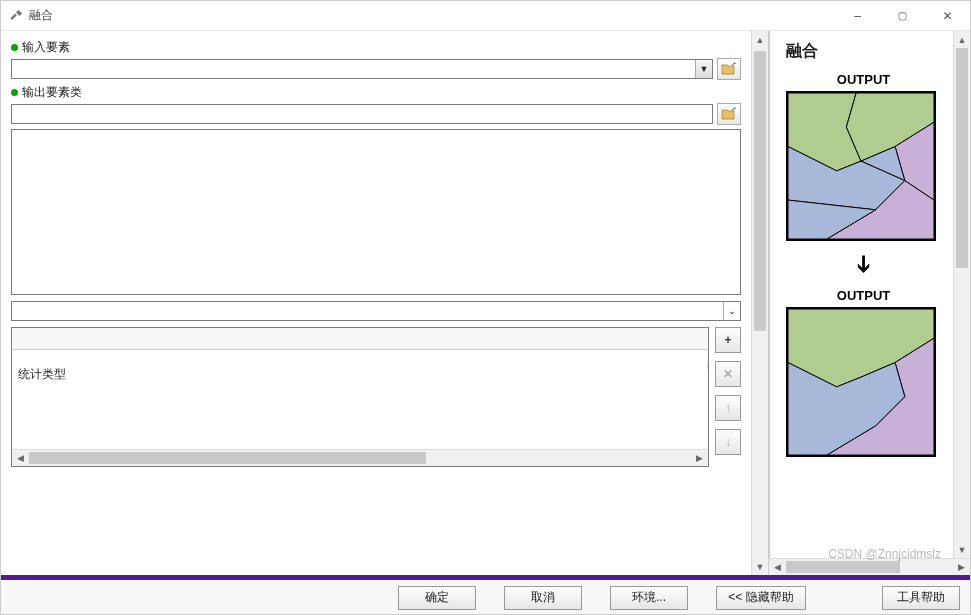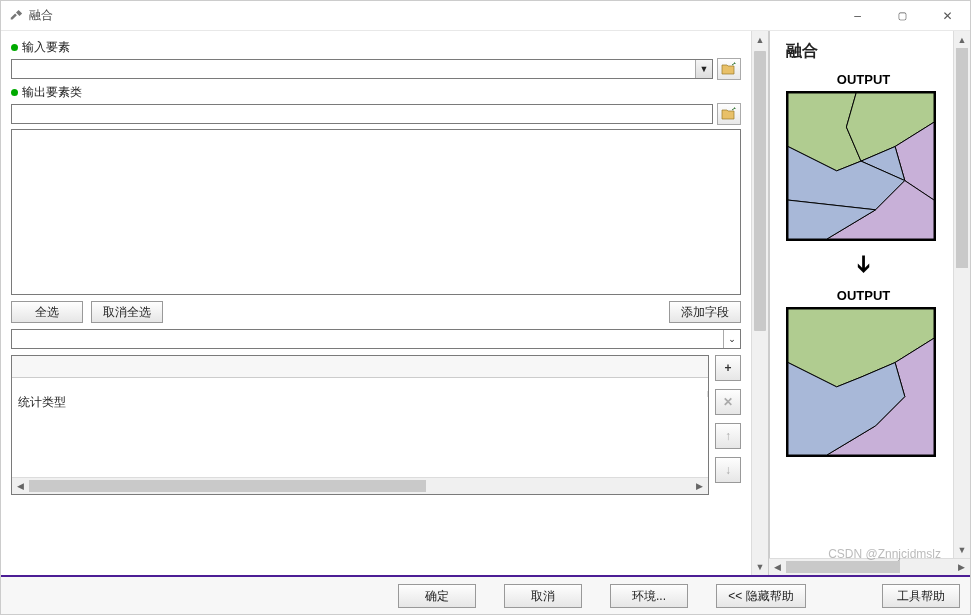--- a/index.html
+++ b/index.html
@@ -57,21 +57,21 @@
 .help-desc { color: #222; margin-bottom: 18px; }
 .diagram-label { font-weight: bold; text-align: center; font-size: 13px; margin: 4px 0; font-family: Arial, sans-serif; }
 .diagram-box { width: 150px; height: 150px; border: 2px solid #000; margin: 0 auto; }
 .arrow-down { text-align: center; font-size: 24px; margin: 6px 0; }
 .help-vscroll { width: 17px; background: #f0f0f0; border-left: 1px solid #dcdcdc; position: relative; }
 .help-vscroll .thumb { position: absolute; left: 2px; right: 2px; top: 17px; height: 220px; background: #c9c9c9; }
 .help-hscroll { height: 17px; background: #f0f0f0; border-top: 1px solid #dcdcdc; display: flex; align-items: center; margin: 0 0 0 0; }
 .help-hscroll .harr { width: 17px; display: flex; align-items: center; justify-content: center; color: #666; font-size: 9px; }
 .help-hscroll .htrack { flex: 1; position: relative; height: 100%; }
 .help-hscroll .hthumb { position: absolute; top: 2px; bottom: 2px; left: 0; width: 68%; background: #c9c9c9; }
-.footer { height: 40px; border-top: 2px solid #4c1d95; display: flex; align-items: center; padding: 0 10px; gap: 28px; background: #f7f7f7; }
+.footer { height: 40px; border-top: 5px solid #4c1d95; display: flex; align-items: center; padding: 0 10px; gap: 28px; background: #f7f7f7; }
 .footer .fspace { flex: 1; }
 .footbtn { min-width: 78px; height: 24px; border: 1px solid #999; background: linear-gradient(#fefefe,#e6e6e6); display: flex; align-items: center; justify-content: center; color: #222; padding: 0 10px; }
 .watermark { position: absolute; right: 30px; bottom: 54px; color: rgba(120,120,120,0.5); font-size: 12px; pointer-events: none; }
 </style>
 </head>
 <body>
 
 <div class="titlebar">
   <svg class="hammer" viewBox="0 0 16 16">
       <path fill="#777" d="M2 10 L7 5 L9 7 L4 12 L2 12 Z M8 4 L11 1 L15 5 L12 8 Z"></path>
@@ -121,32 +121,20 @@
           <div class="folder-btn">
             <svg width="16" height="14">
                 <path fill="#E8C068" stroke="#9a7a2a" stroke-width="0.7" d="M1 3 h5 l1 1 h6 v8 H1 Z"></path>
                 <path fill="none" stroke="#3a7a3a" d="M11 3 l3 -2 M14 1 l-1 0 M14 1 l0 1"></path>
               </svg>
           </div>
         </div>
 
         <div class="listbox"></div>
 
-        <div class="btnrow">
-          <div class="stdbtn">
-              <span>全选</span>
-            </div>
-          <div class="stdbtn">
-              <span>取消全选</span>
-            </div>
-          <div class="spacer"></div>
-          <div class="stdbtn">
-              <span>添加字段</span>
-            </div>
-        </div>
 
         <div class="stats-combo">
           <input type="text" value="" style="">
           <div class="dd">⌄</div>
         </div>
 
         <div class="table-wrap">
           <div class="table-box">
             <div class="table-header">
               <div class="th th2">统计类型</div>

